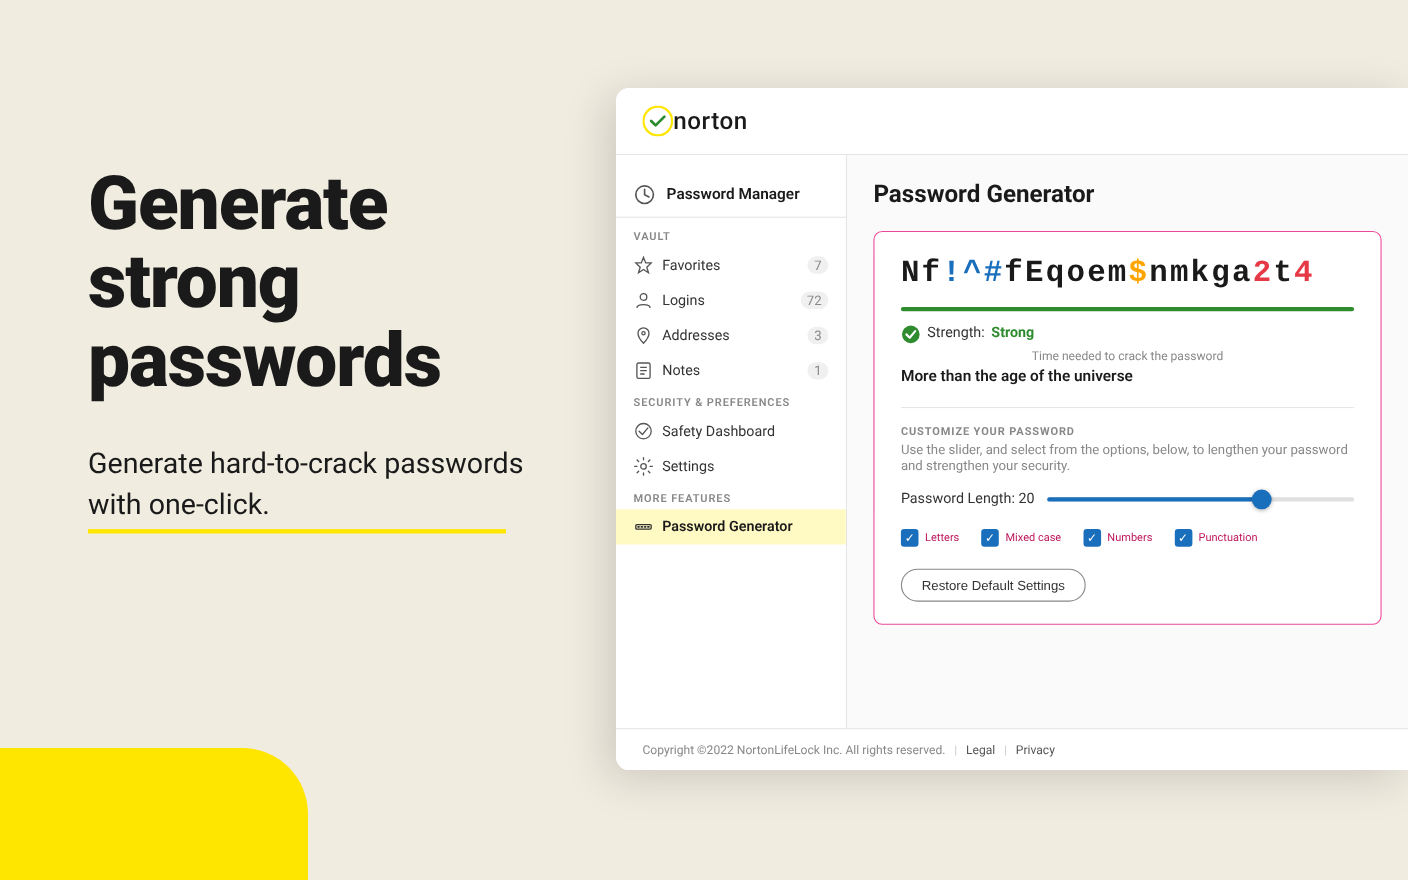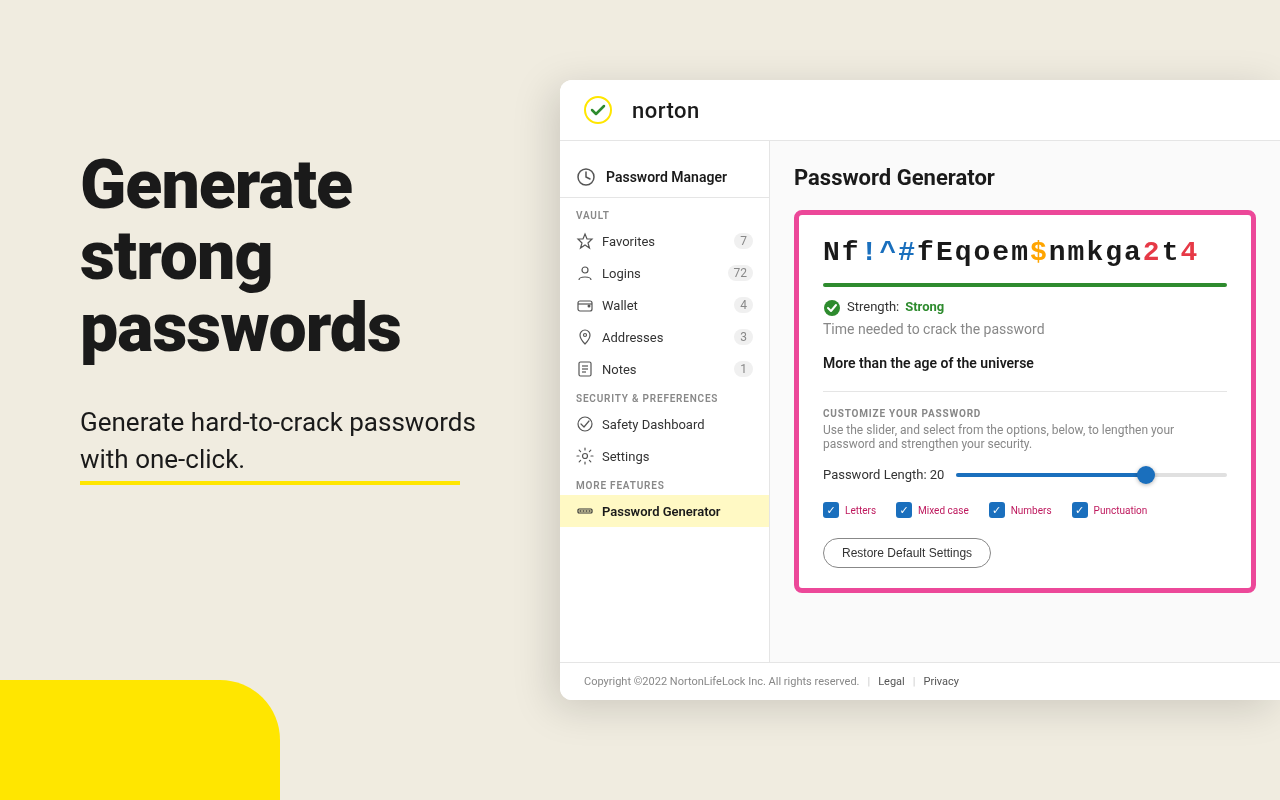--- a/index.html
+++ b/index.html
@@ -73,21 +73,21 @@
       display: flex;
       flex-direction: column;
     }
 
     
     .norton-header {
       padding: 16px 24px;
       border-bottom: 1px solid #e5e5e5;
       display: flex;
       align-items: center;
-      gap: 20px;
+      gap: 0;
       background: white;
     }
 
     .norton-logo-icon {
       width: 28px;
       height: 28px;
     }
 
     .norton-logo-text {
       font-size: 22px;
@@ -194,21 +194,21 @@
       font-size: 22px;
       font-weight: 700;
       color: #1a1a1a;
       margin-bottom: 20px;
     }
 
     
     .password-card {
       background: white;
       border-radius: 8px;
-      border: 5px solid #ec4899;
+      border: 1px solid #ec4899;
       padding: 20px 24px;
     }
 
     .generated-password {
       font-family: 'Courier New', monospace;
       font-size: 28px;
       font-weight: 700;
       letter-spacing: 2px;
       margin-bottom: 12px;
       line-height: 1.3;
@@ -245,23 +245,24 @@
       color: #333;
     }
 
     .strength-value {
       font-size: 13px;
       font-weight: 700;
       color: #2e8b2e;
     }
 
     .crack-time-label {
-      font-size: 14px;
+      font-size: 11px;
       color: #888;
-      margin-bottom: 18px;
+      margin-bottom: 4px;
+      text-align: center;
     }
 
     .crack-time-value {
       font-size: 14px;
       font-weight: 600;
       color: #1a1a1a;
       margin-bottom: 20px;
     }
 
     .customize-section {
@@ -441,29 +442,20 @@
 
       <div class="sidebar-item">
         <svg class="sidebar-item-icon" viewBox="0 0 18 18" fill="none">
           <circle cx="9" cy="6" r="3" stroke="#555" stroke-width="1.2"></circle>
           <path d="M3 16 C3 12 15 12 15 16" stroke="#555" stroke-width="1.2" fill="none"></path>
         </svg>
         <span class="sidebar-item-label">Logins</span>
         <span class="sidebar-item-count">72</span>
       </div>
 
-      <div class="sidebar-item">
-        <svg class="sidebar-item-icon" viewBox="0 0 18 18" fill="none">
-          <rect x="2" y="5" width="14" height="10" rx="2" stroke="#555" stroke-width="1.2"></rect>
-          <circle cx="13" cy="10" r="1.5" fill="#555"></circle>
-          <path d="M2 8 L16 8" stroke="#555" stroke-width="1.2"></path>
-        </svg>
-        <span class="sidebar-item-label">Wallet</span>
-        <span class="sidebar-item-count">4</span>
-      </div>
 
       <div class="sidebar-item">
         <svg class="sidebar-item-icon" viewBox="0 0 18 18" fill="none">
           <path d="M9 2 C6 2 4 4.5 4 7 C4 11 9 16 9 16 C9 16 14 11 14 7 C14 4.5 12 2 9 2 Z" stroke="#555" stroke-width="1.2"></path>
           <circle cx="9" cy="7" r="1.5" stroke="#555" stroke-width="1.2"></circle>
         </svg>
         <span class="sidebar-item-label">Addresses</span>
         <span class="sidebar-item-count">3</span>
       </div>
 

